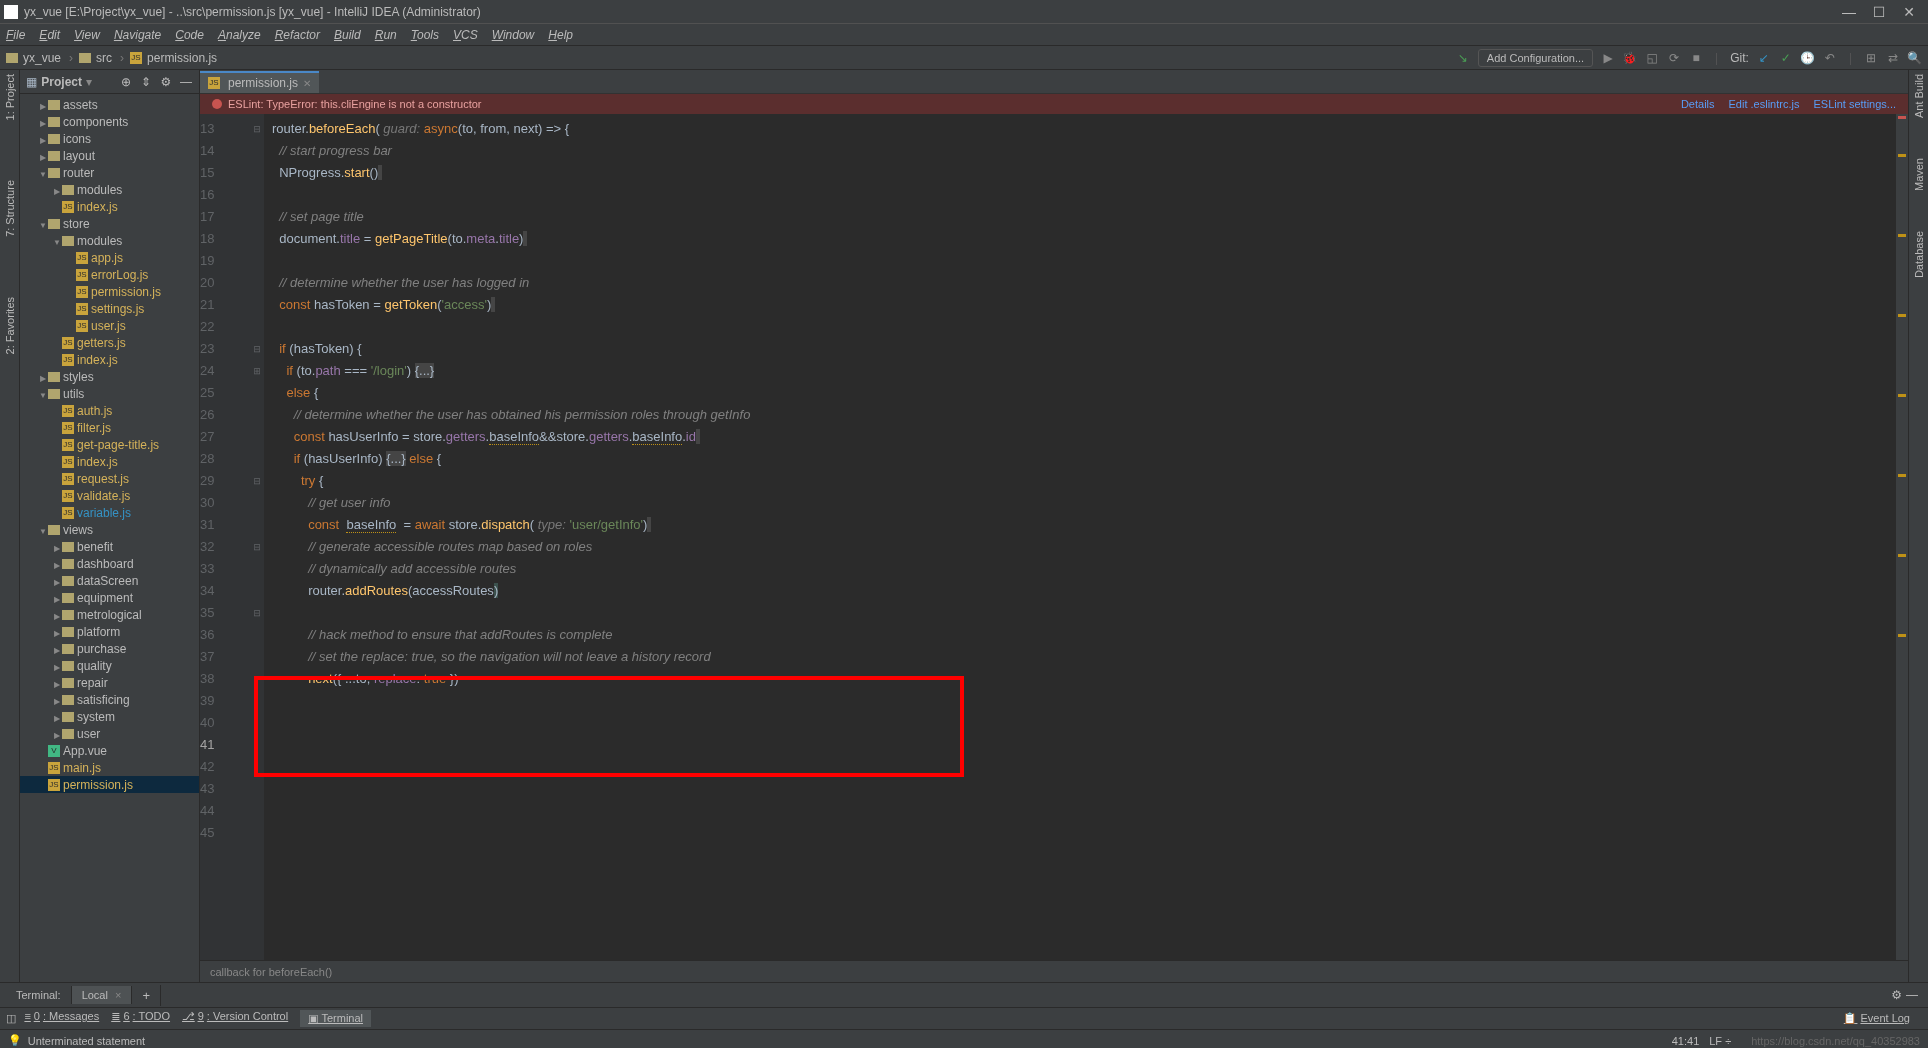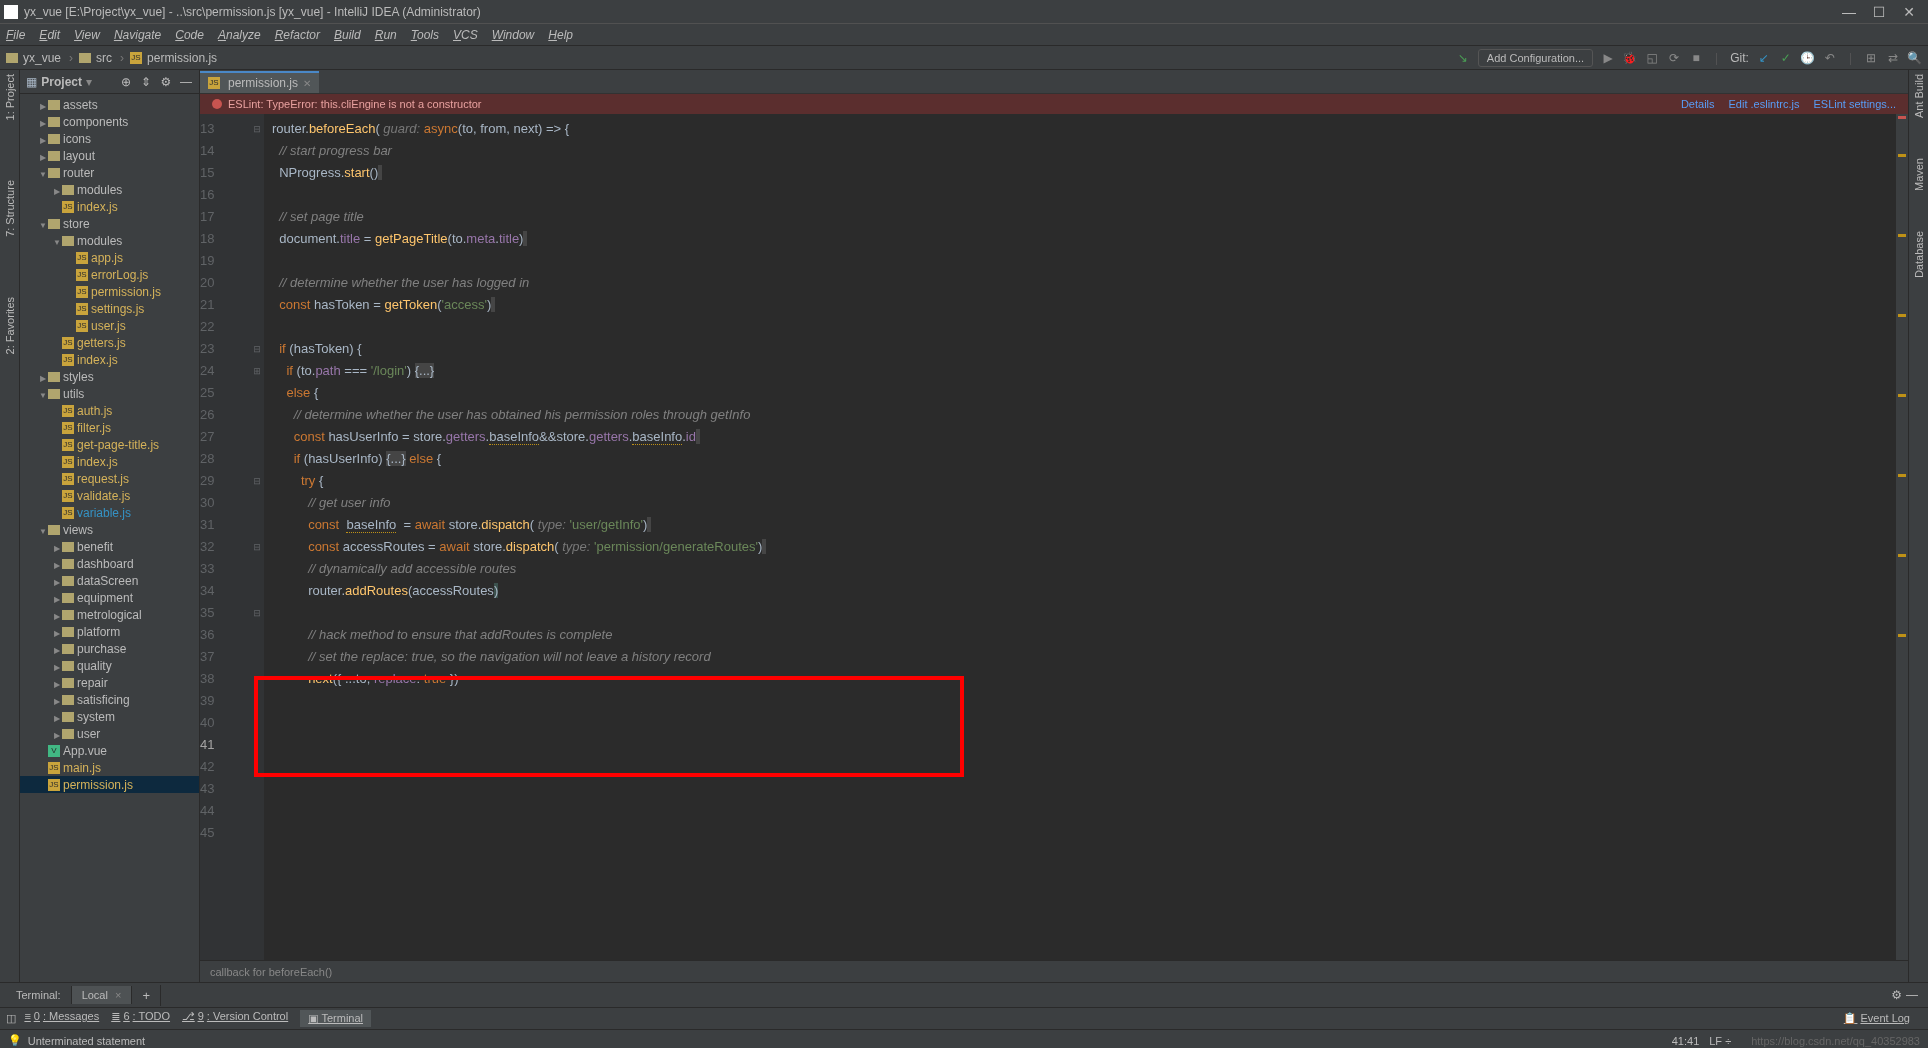--- a/index.html
+++ b/index.html
@@ -508,21 +508,21 @@
           <div class="code-line"></div>
           <div class="code-line">  <span class="kw">if</span> (<span class="ident">hasToken</span>) {</div>
           <div class="code-line">    <span class="kw">if</span> (<span class="param">to</span>.<span class="prop">path</span> === <span class="str">'/login'</span>) <span class="caret-box">{...}</span></div>
           <div class="code-line">    <span class="kw">else</span> {</div>
           <div class="code-line">      <span class="cmt">// determine whether the user has obtained his permission roles through getInfo</span></div>
           <div class="code-line">      <span class="kw">const</span> <span class="ident">hasUserInfo</span> = <span class="ident">store</span>.<span class="prop">getters</span>.<span class="warn-underline">baseInfo</span>&amp;&amp;<span class="ident">store</span>.<span class="prop">getters</span>.<span class="warn-underline">baseInfo</span>.<span class="prop">id</span><span class="caret-box"> </span></div>
           <div class="code-line">      <span class="kw">if</span> (<span class="ident">hasUserInfo</span>) <span class="caret-box">{...}</span> <span class="kw">else</span> {</div>
           <div class="code-line">        <span class="kw">try</span> {</div>
           <div class="code-line">          <span class="cmt">// get user info</span></div>
           <div class="code-line">          <span class="kw">const</span>  <span class="warn-underline">baseInfo</span>  = <span class="kw">await</span> <span class="ident">store</span>.<span class="fn">dispatch</span>( <span class="type-hint">type:</span> <span class="str">'user/getInfo'</span>)<span class="caret-box"> </span></div>
-          <div class="code-line">          <span class="kw">const</span> <span class="ident">accessRoutes</span> = <span class="kw">await</span> <span class="ident">store</span>.<span class="fn">dispatch</span>( <span class="type-hint">type:</span> <span class="str">'permission/generateRoutes'</span>)<span class="caret-box"> </span></div>
+          <div class="code-line">          <span class="cmt">// generate accessible routes map based on roles</span></div>
           <div class="code-line">          <span class="cmt">// dynamically add accessible routes</span></div>
           <div class="code-line">          <span class="ident">router</span>.<span class="fn">addRoutes</span><span class="ident">(accessRoutes</span><span style="background:#3b514d;">)</span></div>
           <div class="code-line"></div>
           <div class="code-line">          <span class="cmt">// hack method to ensure that addRoutes is complete</span></div>
           <div class="code-line">          <span class="cmt">// set the replace: true, so the navigation will not leave a history record</span></div>
           <div class="code-line">          <span class="fn">next</span>({ ...<span class="param">to</span>, <span class="prop">replace</span>: <span class="kw">true</span> })</div>
           <div class="red-box" id="redbox" style="left: -10px; top: 562px; width: 710px; height: 101.2px;"></div>
         </div>
       <div class="editor-scrollbar">
         <div class="marker err" style="top:2px;"></div>

